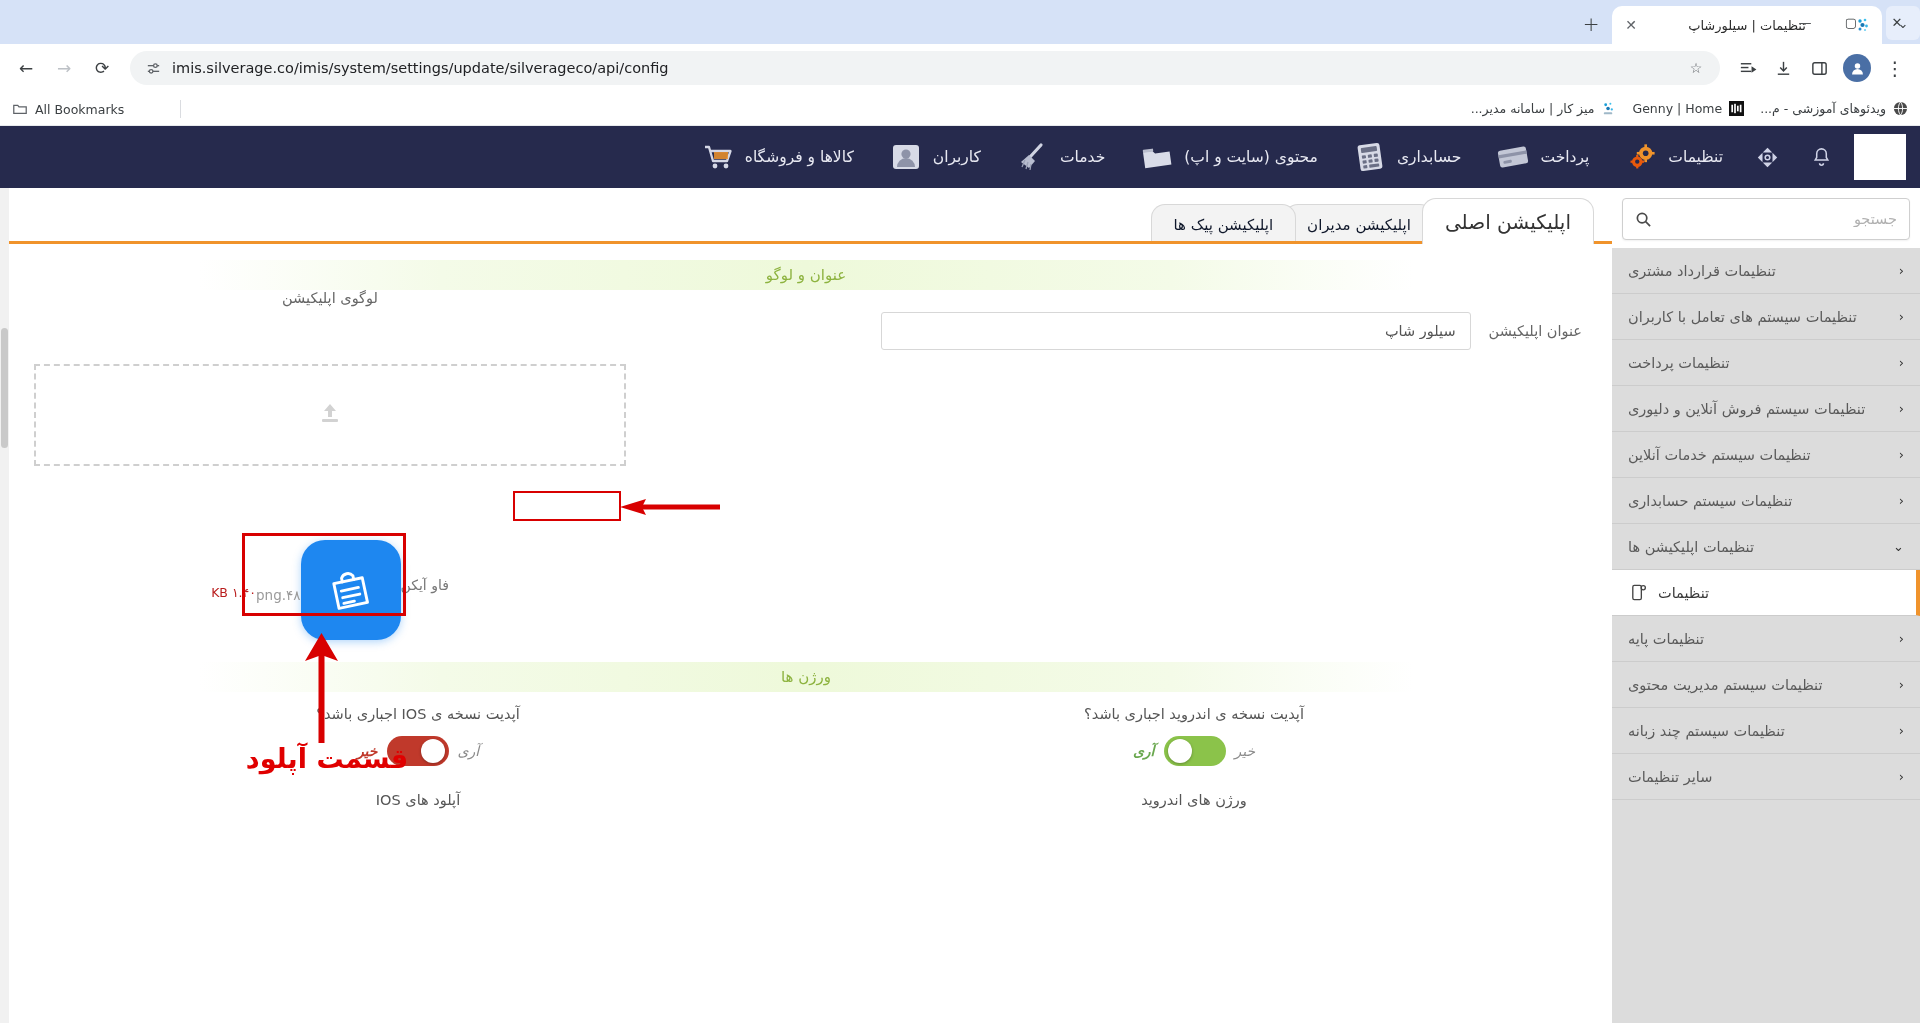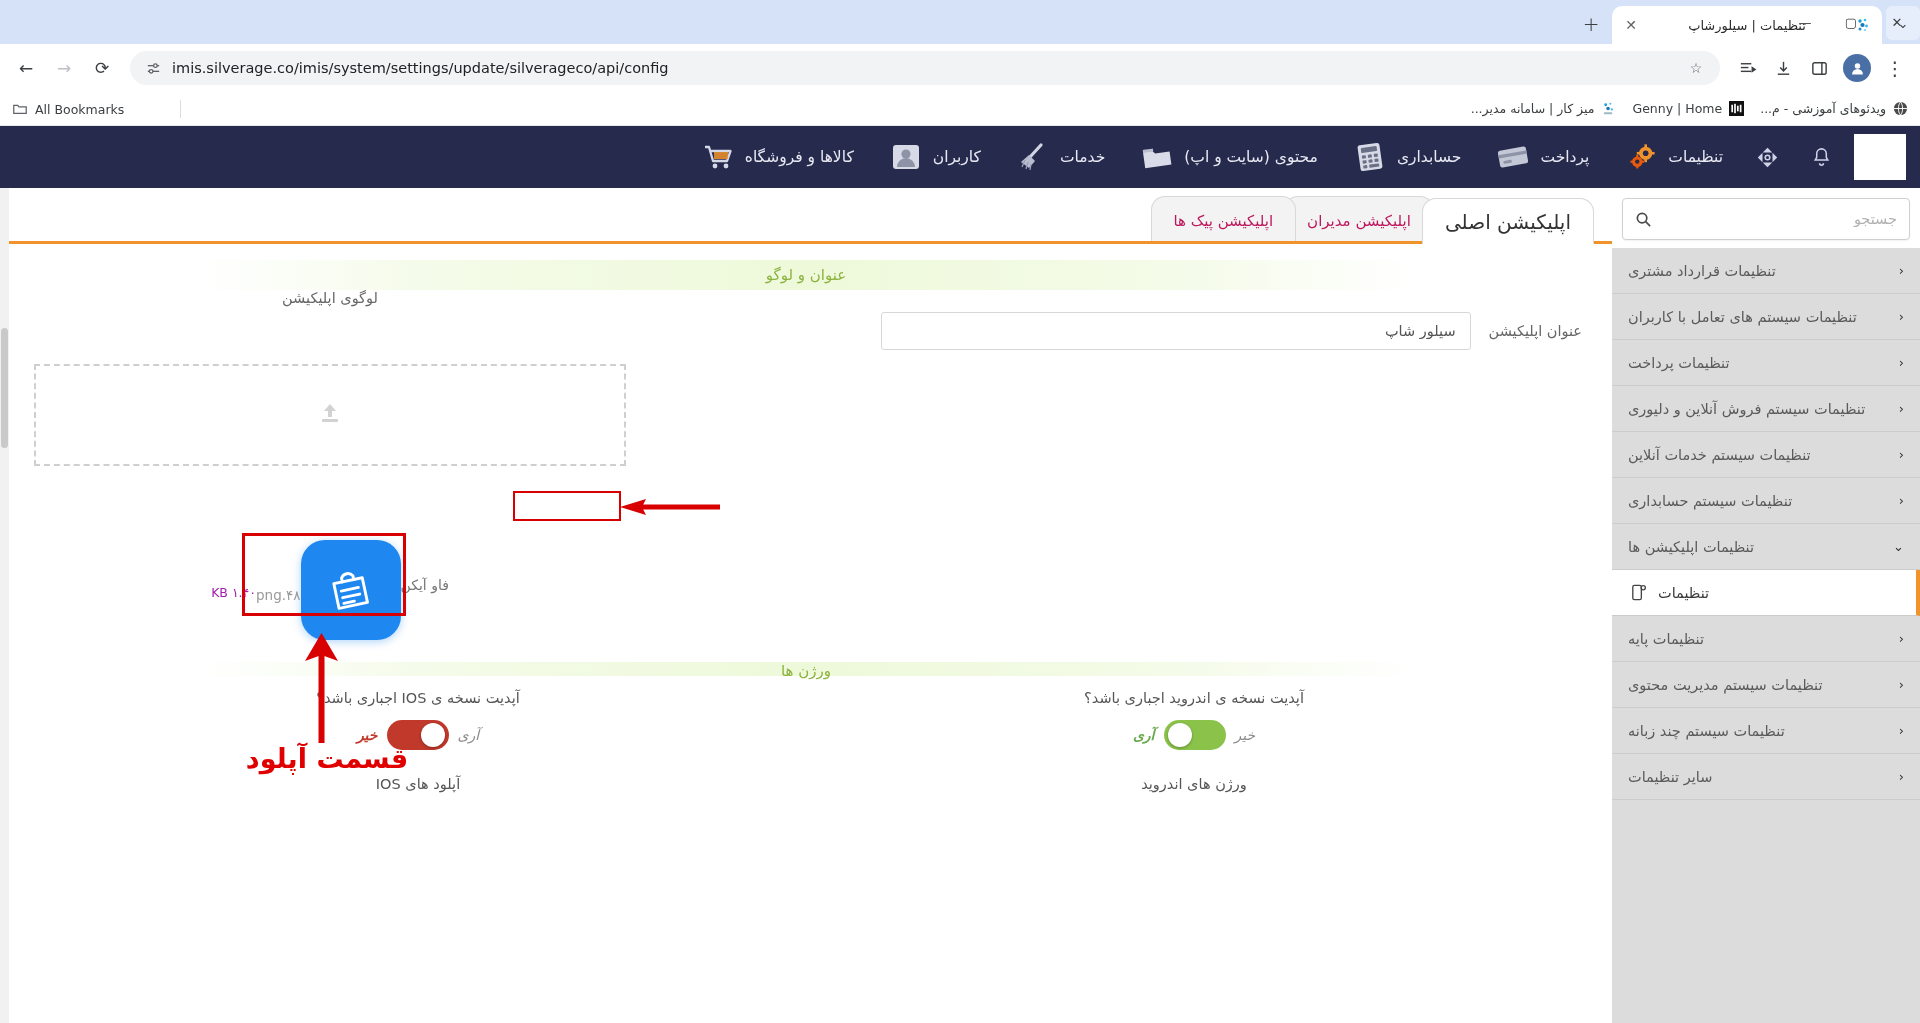--- a/index.html
+++ b/index.html
@@ -245,24 +245,24 @@
     justify-content: flex-start;
     padding-right: 18px;
     direction: rtl;
     gap: 0;
     position: relative;
   }
   .tabs-row:after {
     content:""; position:absolute; left:0; right:0; bottom:0; height:3px; background:#f0932b;
   }
   .ctab {
-    height: 48px;
+    height: 40px;
     padding: 0 22px;
     display: flex; align-items: center;
-    font-size: 15px; color: #be185d;
+    font-size: 15px; color: #0f172a;
     background: #f3f3f3;
     border: 1px solid #d8d8d8;
     border-bottom: none;
     border-radius: 14px 14px 0 0;
     margin-left: -12px;
     cursor: pointer;
     position: relative;
     transform: skewX(0deg);
     white-space: nowrap;
   }
@@ -317,28 +317,28 @@
 
   .favicon-block { display: flex; flex-direction: row; align-items: center; margin-top: 26px; }
   .favicon-label { font-size: 14px; color: #777; margin-bottom: 10px; }
   .favicon-img {
     width: 100px; height: 100px; border-radius: 24px;
     background: #1e87f0;
     display: flex; align-items: center; justify-content: center;
     box-shadow: 0 2px 9px rgba(30,135,240,.35);
   }
   .fav-meta { font-size: 13.5px; color: #9a9a9a; margin-top: 10px; direction: ltr; }
-  .fav-meta2 { font-size: 12.5px; color: #a21caf; margin-top: 4px; direction: ltr; }
+  .fav-meta2 { font-size: 12.5px; color: #b91c1c; margin-top: 4px; direction: ltr; }
 
   .versions-head {
     margin: 22px auto 0 auto;
     width: 1215px;
-    height: 14px;
+    height: 30px;
     background: linear-gradient(to right, #ffffff 0%, #f4fbe8 20%, #eef9da 50%, #f4fbe8 80%, #ffffff 100%);
-    display: flex; align-items: flex-start; justify-content: center;
+    display: flex; align-items: center; justify-content: center;
     color: #8db33f; font-size: 15px;
   }
 
   .ver-grid { display: flex; direction: rtl; padding: 14px 30px 0 30px; }
   .ver-col { flex: 1; display: flex; flex-direction: column; align-items: center; }
   .ver-q { font-size: 14.5px; color: #555; margin-bottom: 14px; }
   .toggle-row { display: flex; align-items: center; gap: 9px; }
   .tg-txt { font-size: 14px; font-style: italic; }
   .tg-on { color: #6aa84f; font-weight: bold; }
   .tg-off { color: #c0392b; font-weight: bold; }

